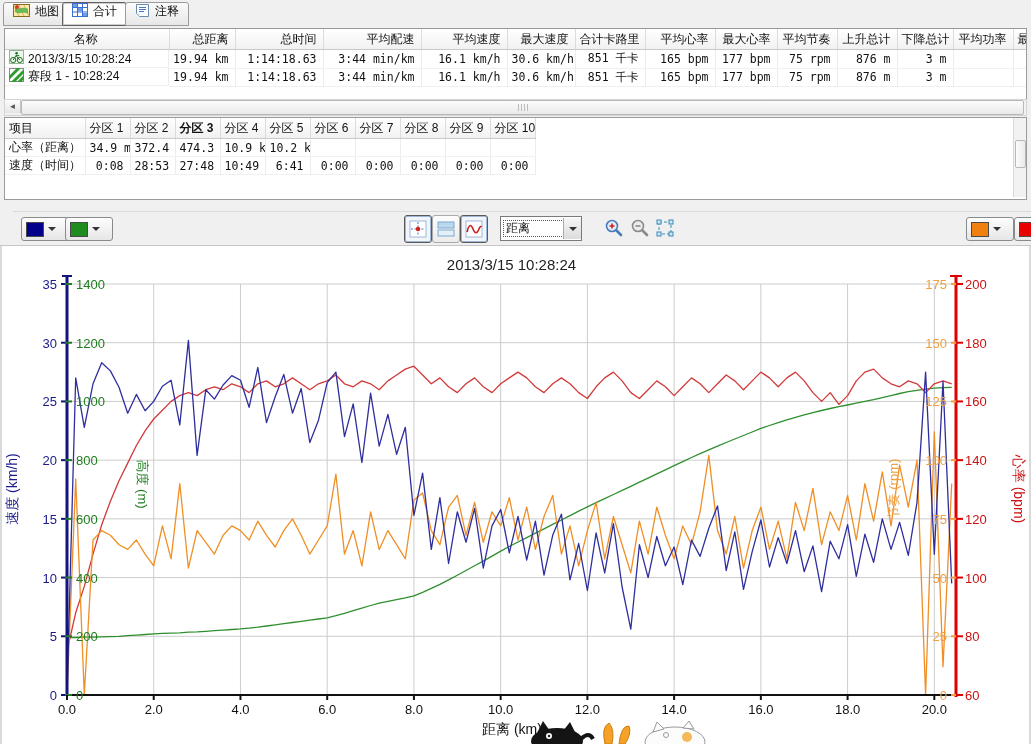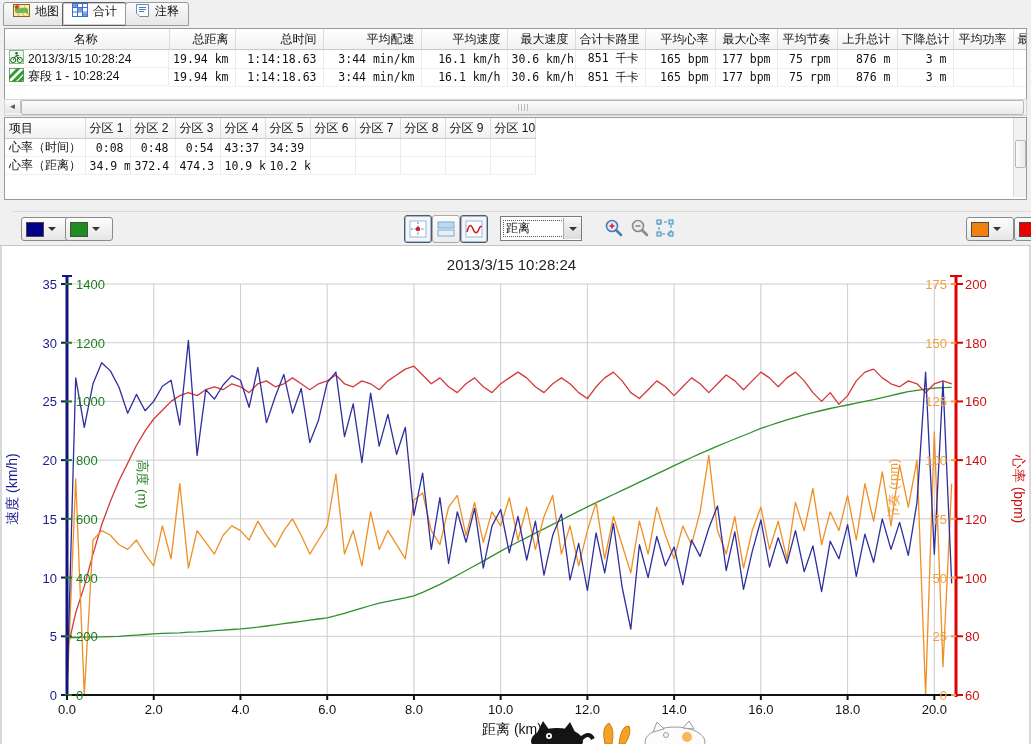--- a/index.html
+++ b/index.html
@@ -209,56 +209,56 @@
         <col style="width:45px">
         <col style="width:45px">
         <col style="width:45px">
         <col style="width:45px">
       </colgroup>
     <thead>
         <tr id="zones-head">
           <th class="" style="text-align: left;">项目</th>
           <th class="num" style="text-align: right;">分区 1</th>
           <th class="num" style="text-align: right;">分区 2</th>
-          <th class="num" style="text-align: center;">分区 3</th>
+          <th class="num" style="text-align: center; font-weight: bold;">分区 3</th>
           <th class="num" style="text-align: right;">分区 4</th>
           <th class="num" style="text-align: right;">分区 5</th>
           <th class="num" style="text-align: right;">分区 6</th>
           <th class="num" style="text-align: right;">分区 7</th>
           <th class="num" style="text-align: right;">分区 8</th>
           <th class="num" style="text-align: center;">分区 9</th>
           <th class="num" style="text-align: right;">分区 10</th>
         </tr>
       </thead>
     <tbody id="zones-body">
         <tr>
-          <td>心率（时间）</td>
-          <td class="num">0:08</td>
-          <td class="num">0:48</td>
-          <td class="num">0:54</td>
-          <td class="num">43:37</td>
-          <td class="num">34:39</td>
-          <td class="num"></td>
-          <td class="num"></td>
-          <td class="num"></td>
-          <td class="num"></td>
-          <td class="num"></td>
-        </tr>
-        <tr>
           <td>心率（距离）</td>
           <td class="num">34.9 m</td>
           <td class="num">372.4 m</td>
           <td class="num">474.3 m</td>
           <td class="num">10.9 km</td>
           <td class="num">10.2 km</td>
           <td class="num"></td>
           <td class="num"></td>
           <td class="num"></td>
           <td class="num"></td>
           <td class="num"></td>
+        </tr>
+        <tr>
+          <td>速度（时间）</td>
+          <td class="num">0:08</td>
+          <td class="num">28:53</td>
+          <td class="num">27:48</td>
+          <td class="num">10:49</td>
+          <td class="num">6:41</td>
+          <td class="num">0:00</td>
+          <td class="num">0:00</td>
+          <td class="num">0:00</td>
+          <td class="num">0:00</td>
+          <td class="num">0:00</td>
         </tr>
       </tbody>
   </table>
   <div class="vscroll">
       <div class="thumb"></div>
     </div>
 </div>
 
 <div class="toolbar">
   <div class="color-btn" style="left:8px">

